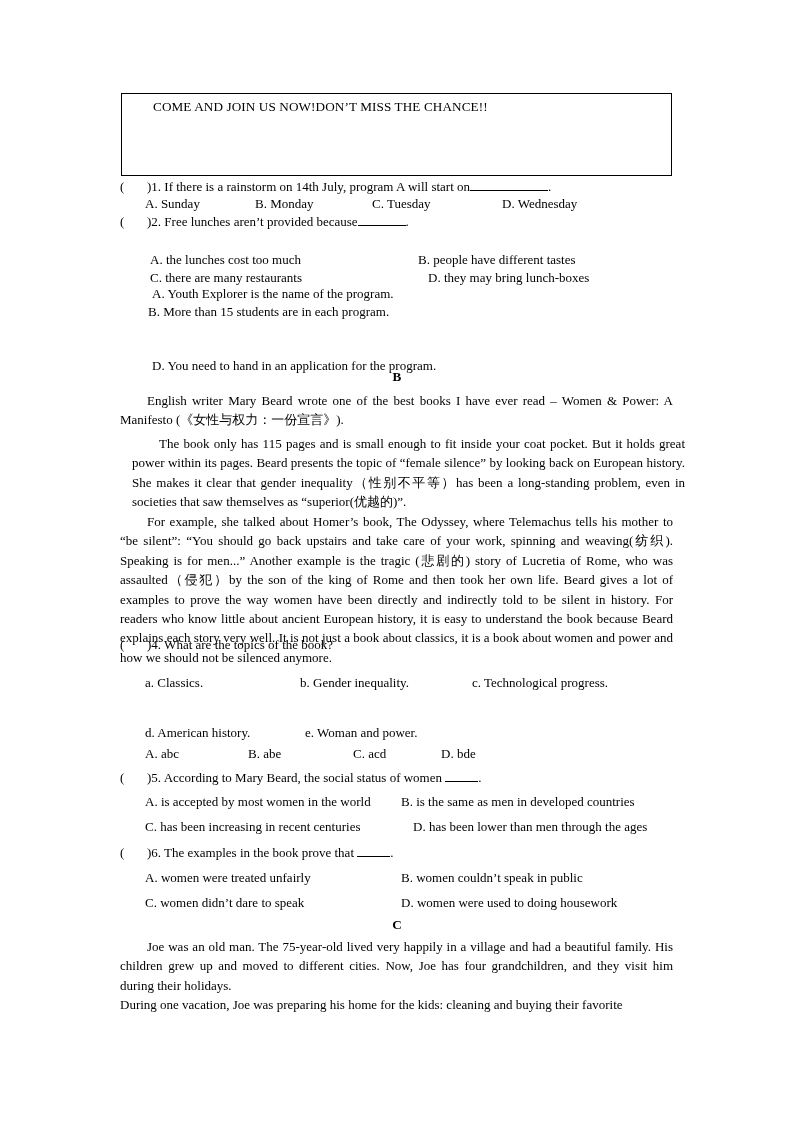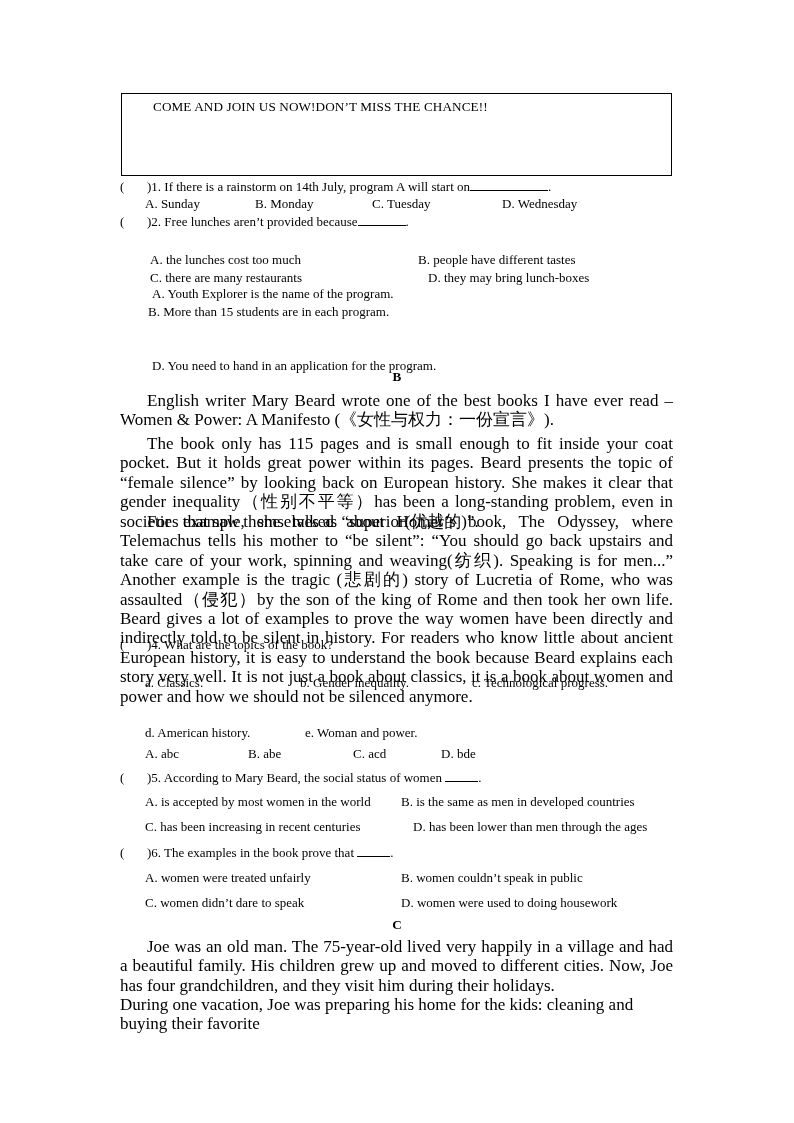--- a/index.html
+++ b/index.html
@@ -88,21 +88,21 @@
     text-align: center;
     font-weight: bold;
     font-size: 13.2px;
   }
 
   
   .para {
     position: absolute;
     left: 120px;
     width: 553px;
-    font-size: 17px;
+    font-size: 13px;
     line-height: 19.4px;
     text-align: justify;
     text-justify: inter-word;
     text-indent: 27px;
   }
   .para.noindent { text-indent: 0; }
   .para.last-left { text-align: left; }
 </style>
 </head>
 <body>
@@ -132,21 +132,21 @@
     <span class="col2" style="width:278px;">C. there are many restaurants</span><span class="col2">D. they may bring lunch-boxes</span>
   </div>
 
   <div class="row" style="left:152px; top:285px;">A. Youth Explorer is the name of the program.</div>
   <div class="row" style="left:148px; top:303px;">B. More than 15 students are in each program.</div>
   <div class="row" style="left:152px; top:357px;">D. You need to hand in an application for the program.</div>
 
   <div class="section-letter" style="top:369px;">B</div>
 
   <div class="para" style="top:391px;">English writer Mary Beard wrote one of the best books I have ever read – Women &amp; Power: A Manifesto (《女性与权力：一份宣言》).</div>
-  <div class="para" style="top:434px;">The book only has 115 pages and is small enough to fit inside your coat pocket. But it holds great power within its pages. Beard presents the topic of “female silence” by looking back on European history. She makes it clear that gender inequality（性别不平等）has been a long-standing problem, even in societies that saw themselves as “superior(优越的)”.</div>
+  <div class="para" style="top:434px;margin-left:12px;">The book only has 115 pages and is small enough to fit inside your coat pocket. But it holds great power within its pages. Beard presents the topic of “female silence” by looking back on European history. She makes it clear that gender inequality（性别不平等）has been a long-standing problem, even in societies that saw themselves as “superior(优越的)”.</div>
   <div class="para" style="top:512px;">For example, she talked about Homer’s book, The Odyssey, where Telemachus tells his mother to “be silent”: “You should go back upstairs and take care of your work, spinning and weaving(纺织). Speaking is for men...” Another example is the tragic (悲剧的) story of Lucretia of Rome, who was assaulted（侵犯）by the son of the king of Rome and then took her own life. Beard gives a lot of examples to prove the way women have been directly and indirectly told to be silent in history. For readers who know little about ancient European history, it is easy to understand the book because Beard explains each story very well. It is not just a book about classics, it is a book about women and power and how we should not be silenced anymore.</div>
 
   <div class="row q-row" style="top:636px;">
     <span class="paren">(</span><span>)4.</span>
     <span>What are the topics of the book?</span>
   </div>
   <div class="row opt-row" style="top:674px;">
     <span class="col2" style="width:155px;">a. Classics.</span><span class="col2" style="width:172px;">b. Gender inequality.</span><span class="col2">c. Technological progress.</span>
   </div>
   <div class="row opt-row" style="top:724px;">

